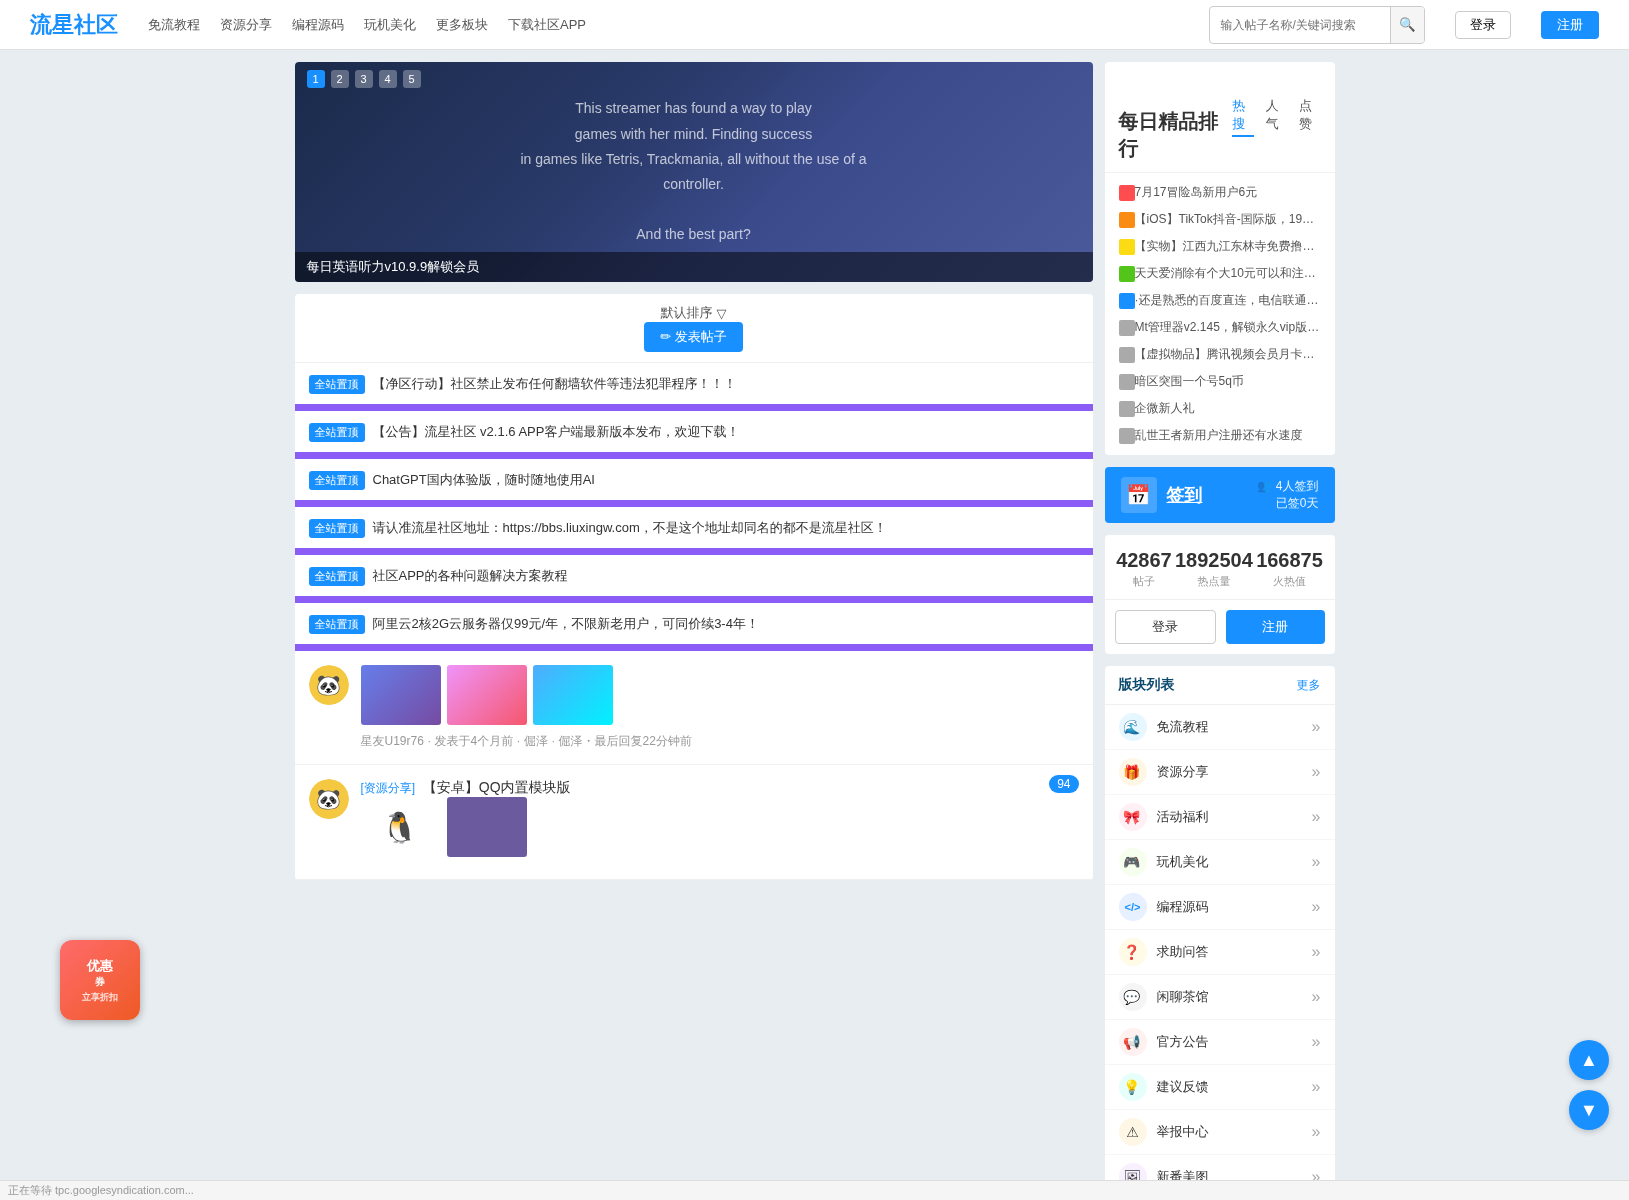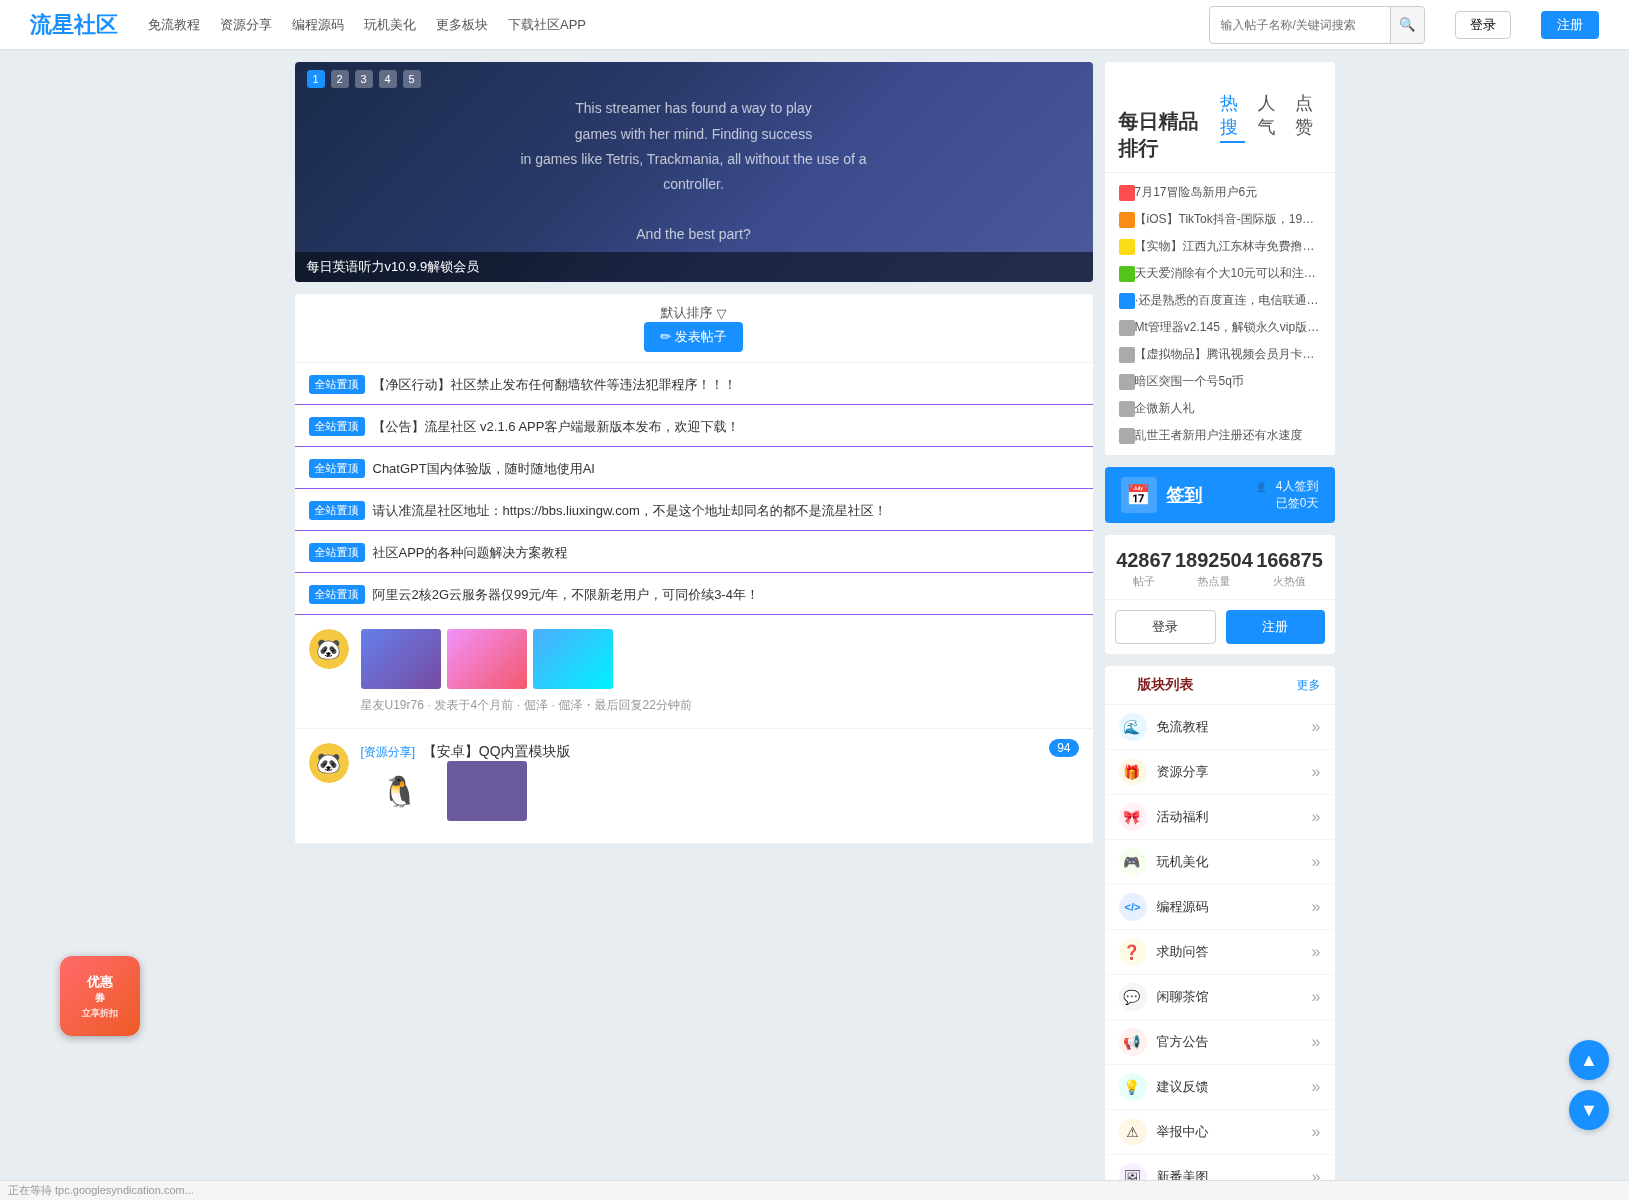--- a/index.html
+++ b/index.html
@@ -30,42 +30,42 @@
     .banner-dot.active { background: #1890ff; }
     .banner-content-text { color: rgba(255,255,255,0.7); font-size: 14px; text-align: center; line-height: 1.8; padding: 20px; }
 
     
     .post-list-area { background: #fff; border-radius: 4px; padding: 0; }
     .post-list-header { display: flex; align-items: center; justify-content: space-between; padding: 10px 14px; border-bottom: 1px solid #f0f0f0; flex-direction: column; }
     .sort-label { color: #555; font-size: 13px; display: flex; align-items: center; gap: 4px; cursor: pointer; }
     .post-btn { background: #1890ff; color: #fff; border: none; padding: 6px 16px; border-radius: 4px; cursor: pointer; font-size: 13px; }
 
     
-    .post-item { display: flex; align-items: flex-end; padding: 10px 14px; border-bottom: 1px solid #8b5cf6; gap: 8px; }
+    .post-item { display: flex; align-items: center; padding: 10px 14px; border-bottom: 7px solid #8b5cf6; gap: 8px; }
     .tag-badge { background: #1890ff; color: #fff; font-size: 11px; padding: 2px 6px; border-radius: 3px; white-space: nowrap; flex-shrink: 0; margin-top: 2px; }
     .post-title { color: #333; font-size: 13px; line-height: 1.5; cursor: pointer; }
 
     
     .post-item-full { padding: 14px; border-bottom: 1px solid #f0f0f0; display: flex; gap: 12px; }
     .post-avatar { width: 40px; height: 40px; border-radius: 50%; overflow: hidden; flex-shrink: 0; }
     .avatar-img { width: 40px; height: 40px; background: #f5c842; border-radius: 50%; display: flex; align-items: center; justify-content: center; font-size: 20px; }
     .post-body { flex: 1; min-width: 0; }
     .post-cat { color: #1890ff; font-size: 12px; margin-right: 4px; }
     .post-full-title { color: #333; font-size: 14px; font-weight: 500; margin-bottom: 8px; cursor: pointer; }
     .post-images { display: flex; gap: 6px; margin-bottom: 8px; }
     .post-img-thumb { width: 80px; height: 60px; background: #e0e8f0; border-radius: 3px; overflow: hidden; display: flex; align-items: center; justify-content: center; }
     .post-meta { color: #999; font-size: 12px; }
     .reply-count { background: #1890ff; color: #fff; font-size: 12px; padding: 2px 8px; border-radius: 10px; float: right; margin-top: -4px; }
 
     
     .sidebar-card { background: #fff; border-radius: 4px; margin-bottom: 12px; }
     .daily-rank-header { display: flex; align-items: center; padding: 10px 14px; border-bottom: 1px solid #f0f0f0; gap: 10px; }
     .rank-title { font-size: 20px; font-weight: bold; color: #333; margin-top: 36px; }
     .rank-tabs { display: flex; gap: 12px; }
-    .rank-tab { font-size: 18px; color: #555; cursor: pointer; padding-bottom: 2px; }
+    .rank-tab { font-size: 13px; color: #555; cursor: pointer; padding-bottom: 2px; }
     .rank-tab.active { color: #1890ff; border-bottom: 2px solid #1890ff; }
     .rank-list { padding: 6px 0; }
     .rank-item { display: flex; align-items: center; padding: 5px 14px; gap: 0; cursor: pointer; }
     .rank-icon { width: 16px; height: 16px; border-radius: 2px; flex-shrink: 0; }
     .rank-icon.red { background: #ff4d4f; }
     .rank-icon.orange { background: #fa8c16; }
     .rank-icon.yellow { background: #fadb14; }
     .rank-icon.green { background: #52c41a; }
     .rank-icon.blue { background: #1890ff; }
     .rank-icon.gray { background: #aaa; }
@@ -85,30 +85,30 @@
     .stat-num { font-size: 20px; font-weight: bold; color: #333; }
     .stat-label { font-size: 11px; color: #999; margin-top: 2px; }
     .auth-row { display: flex; padding: 10px; gap: 10px; }
     .auth-btn { flex: 1; padding: 7px; border-radius: 4px; font-size: 13px; cursor: pointer; text-align: center; }
     .auth-login { border: 1px solid #ccc; background: #fff; color: #333; }
     .auth-reg { background: #1890ff; color: #fff; border: none; }
 
     
     .board-card { background: #fff; border-radius: 4px; margin-bottom: 12px; }
     .board-header { display: flex; align-items: center; justify-content: space-between; padding: 10px 14px; border-bottom: 1px solid #f0f0f0; }
-    .board-title { font-size: 14px; font-weight: bold; color: #7f1d1d; margin-left: 19px; }
+    .board-title { font-size: 14px; font-weight: bold; color: #0c4a6e; }
     .board-more { color: #1890ff; font-size: 12px; cursor: pointer; }
     .board-item { display: flex; align-items: center; padding: 8px 14px; border-bottom: 1px solid #f5f5f5; cursor: pointer; gap: 10px; }
     .board-item:last-child { border-bottom: none; }
     .board-icon { width: 28px; height: 28px; border-radius: 50%; display: flex; align-items: center; justify-content: center; font-size: 14px; flex-shrink: 0; }
     .board-name { flex: 1; font-size: 13px; color: #333; }
     .board-arrow { color: #aaa; font-size: 16px; }
 
     
-    .float-coupon { position: fixed; left: 60px; bottom: 164px; width: 80px; height: 80px; background: linear-gradient(135deg, #ff6b6b, #ee5a24); border-radius: 12px; display: flex; align-items: center; justify-content: center; color: #fff; font-size: 18px; font-weight: bold; cursor: pointer; z-index: 100; box-shadow: 0 2px 8px rgba(0,0,0,0.3); flex-direction: column; }
+    .float-coupon { position: fixed; left: 60px; bottom: 180px; width: 80px; height: 80px; background: linear-gradient(135deg, #ff6b6b, #ee5a24); border-radius: 12px; display: flex; align-items: center; justify-content: center; color: #fff; font-size: 18px; font-weight: bold; cursor: pointer; z-index: 100; box-shadow: 0 2px 8px rgba(0,0,0,0.3); flex-direction: column; }
     .float-up { position: fixed; right: 20px; bottom: 120px; width: 40px; height: 40px; background: #1890ff; border-radius: 50%; display: flex; align-items: center; justify-content: center; color: #fff; cursor: pointer; font-size: 18px; box-shadow: 0 2px 6px rgba(0,0,0,0.2); }
     .float-down { position: fixed; right: 20px; bottom: 70px; width: 40px; height: 40px; background: #1890ff; border-radius: 50%; display: flex; align-items: center; justify-content: center; color: #fff; cursor: pointer; font-size: 18px; box-shadow: 0 2px 6px rgba(0,0,0,0.2); }
     .status-bar { position: fixed; bottom: 0; left: 0; right: 0; background: #f5f5f5; color: #999; font-size: 11px; padding: 2px 8px; border-top: 1px solid #ddd; }
 
     
     .thumb1 { background: linear-gradient(135deg, #667eea, #764ba2); width: 100%; height: 100%; display: flex; align-items: center; justify-content: center; }
     .thumb2 { background: linear-gradient(135deg, #f093fb, #f5576c); width: 100%; height: 100%; }
     .thumb3 { background: linear-gradient(135deg, #4facfe, #00f2fe); width: 100%; height: 100%; }
     .qq-thumb { background: #fff; display: flex; align-items: center; justify-content: center; font-size: 30px; }
   </style>

